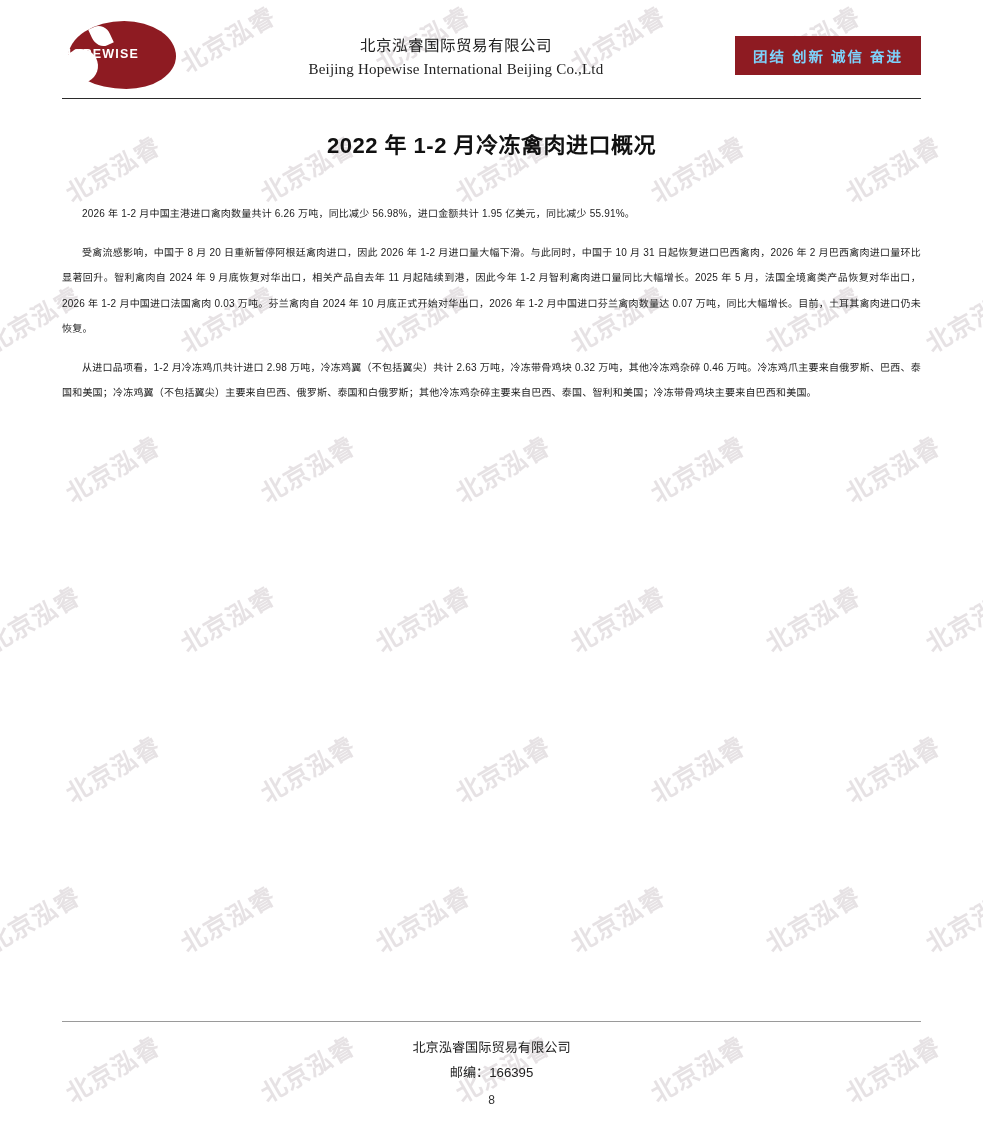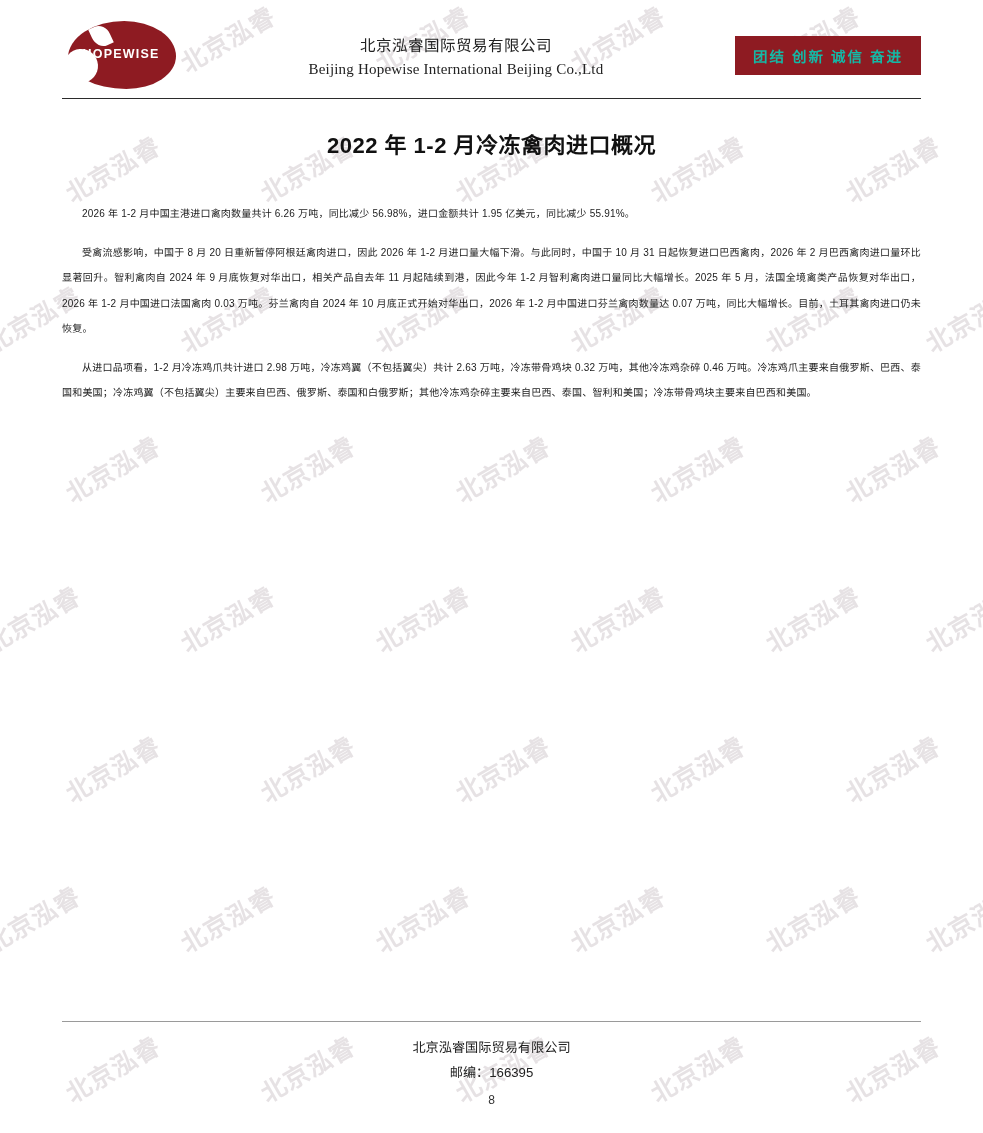--- a/index.html
+++ b/index.html
@@ -94,21 +94,21 @@
     height: 22px;
     background: #ffffff;
     border-radius: 0 60% 0 60%;
     transform: rotate(-25deg);
   }
   .logo-text {
     position: absolute;
     left: 0;
     top: 28px;
     width: 118px;
-    text-align: center;
+    text-align: left;
     color: #ffffff;
     font-family: "Liberation Sans", sans-serif;
     font-size: 12.5px;
     font-weight: 700;
     letter-spacing: 1.2px;
   }
   .company-block {
     flex: 1;
     text-align: center;
     padding-right: 20px;
@@ -121,21 +121,21 @@
     margin-bottom: 6px;
   }
   .company-en {
     font-family: "Liberation Serif", serif;
     font-size: 15px;
     color: #222;
     letter-spacing: 0.2px;
   }
   .slogan {
     background: #8e1b22;
-    color: #14b8a6;
+    color: #7dd3fc;
     font-family: "Liberation Sans", sans-serif;
     font-size: 14.5px;
     font-weight: 700;
     padding: 9px 18px;
     letter-spacing: 2px;
     white-space: nowrap;
   }
   .header-rule {
     border: 0;
     border-top: 1.4px solid #2b2b2b;

